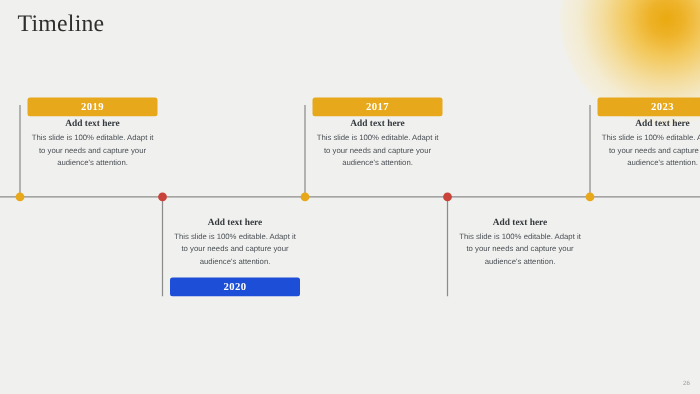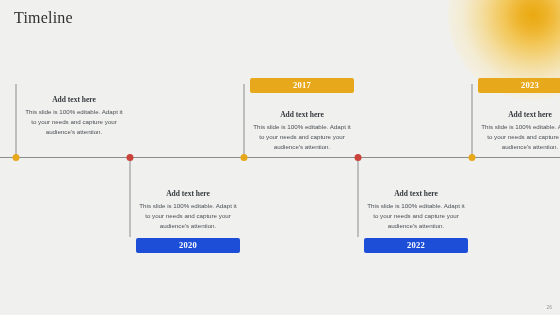--- a/index.html
+++ b/index.html
@@ -33,21 +33,21 @@
                 rgba(240,240,238,0) 90%);
     pointer-events: none;
   }
 
   
   #page-title {
     position: absolute;
     left: 14px;
     top: 9px;
     font-family: "Liberation Serif", serif;
-    font-size: 16px;
+    font-size: 19px;
     color: #2f2f2f;
     letter-spacing: 0.2px;
     white-space: nowrap;
   }
 
   
   #timeline-axis {
     position: absolute;
     left: 0;
     top: 157px;
@@ -96,21 +96,21 @@
     letter-spacing: 0.3px;
   }
   .year-badge.yellow { background: #e8a81c; }
   .year-badge.red    { background: #1d4ed8; }
 
   .card-heading {
     font-family: "Liberation Serif", serif;
     font-size: 7.5px;
     font-weight: bold;
     color: #33383d;
-    margin-top: 17px;
+    margin-top: 1px;
   }
 
   .card-body {
     font-size: 6.2px;
     line-height: 1.62;
     color: #4a4f55;
     margin-top: 3px;
     padding: 0 3px;
   }
 
@@ -132,20 +132,21 @@
 
 <div id="page-title">Timeline</div>
 
 <div id="timeline-axis"></div>
 
 <div id="page-number">26</div>
 
 <div class="connector up" style="left: 16px;"></div>
 <div class="axis-marker up" style="left: 16px;"></div>
 <div class="milestone up" style="left: 22px;">
+    <div class="year-badge yellow">2019</div>
     <div class="card-heading">Add text here</div>
     <div class="card-body">This slide is 100% editable. Adapt it to your needs and capture your audience's attention.</div>
   </div>
 <div class="connector down" style="left: 130px;"></div>
 <div class="axis-marker down" style="left: 130px;"></div>
 <div class="milestone down" style="left: 136px;">
     <div class="card-heading">Add text here</div>
     <div class="card-body">This slide is 100% editable. Adapt it to your needs and capture your audience's attention.</div>
     <div class="year-badge red">2020</div>
   </div>
@@ -154,21 +155,20 @@
 <div class="milestone up" style="left: 250px;">
     <div class="year-badge yellow">2017</div>
     <div class="card-heading">Add text here</div>
     <div class="card-body">This slide is 100% editable. Adapt it to your needs and capture your audience's attention.</div>
   </div>
 <div class="connector down" style="left: 358px;"></div>
 <div class="axis-marker down" style="left: 358px;"></div>
 <div class="milestone down" style="left: 364px;">
     <div class="card-heading">Add text here</div>
     <div class="card-body">This slide is 100% editable. Adapt it to your needs and capture your audience's attention.</div>
-    <div class="year-badge red">2022</div>
   </div>
 <div class="connector up" style="left: 472px;"></div>
 <div class="axis-marker up" style="left: 472px;"></div>
 <div class="milestone up" style="left: 478px;">
     <div class="year-badge yellow">2023</div>
     <div class="card-heading">Add text here</div>
     <div class="card-body">This slide is 100% editable. Adapt it to your needs and capture your audience's attention.</div>
   </div>
 
 </body></html>

